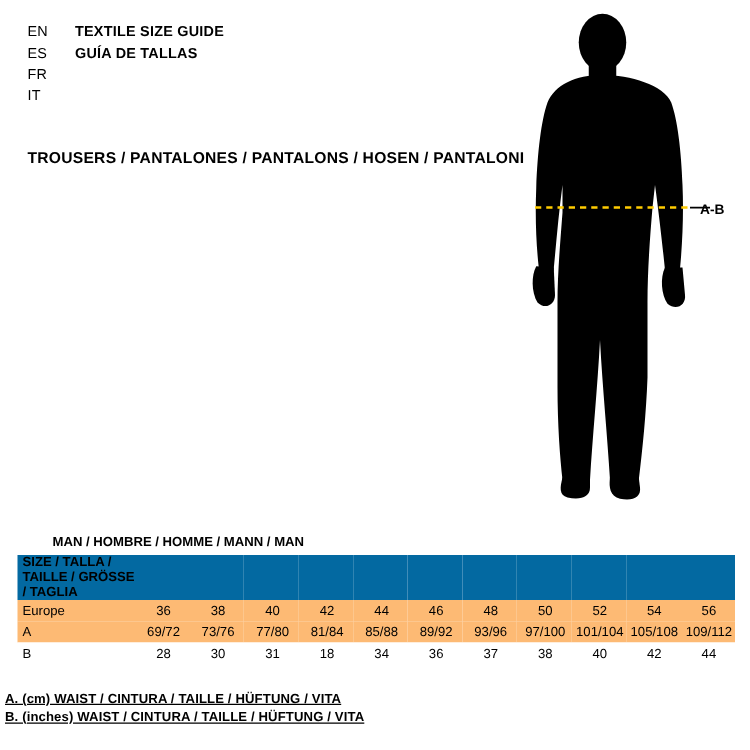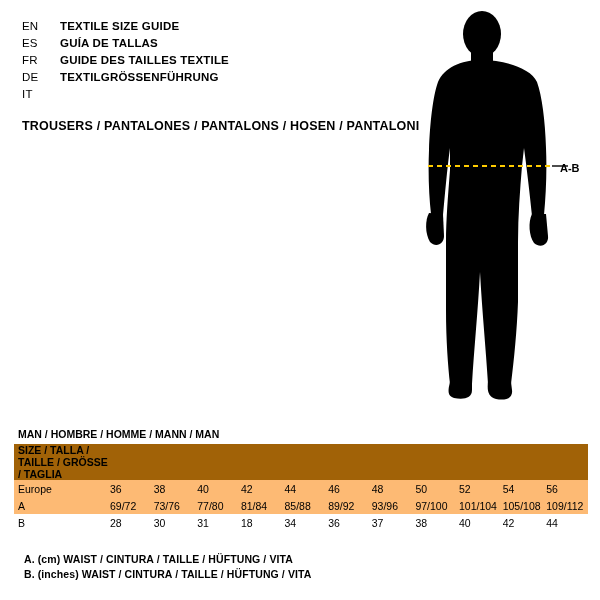--- a/index.html
+++ b/index.html
@@ -84,41 +84,42 @@
     width: 574px;
     table-layout: fixed;
   }
   table.size-table td {
     font-size: 10.5px;
     padding: 0;
     height: 17px;
     vertical-align: middle;
   }
   .row-head td {
-    background: #a16207;
+    background: #0369a1;
     font-weight: bold;
     font-size: 10px;
     height: 18px;
   }
   .row-grey td { background: #fdba74; }
   .row-white td { background: #ffffff; }
   .c-label {
     width: 90px;
     padding-left: 4px !important;
     font-weight: normal;
   }
   .row-head .c-label { font-weight: bold; }
-  .cell { text-align: left; padding-left: 2px !important; }
+  .cell { text-align: center; padding-left: 2px !important; }
 
   
   .footnotes {
     position: absolute;
-    left: 24px;
+    left: 4px;
     top: 552px;
     width: 560px;
+    text-decoration: underline;
   }
   .footnote {
     font-size: 10.5px;
     font-weight: bold;
     line-height: 15px;
     letter-spacing: 0.1px;
   }
 </style>
 </head>
 <body>
@@ -129,25 +130,20 @@
     <div class="lang-row">
       <div class="lang-code">EN</div>
       <div class="lang-text">TEXTILE SIZE GUIDE</div>
     </div>
     <div class="lang-row">
       <div class="lang-code">ES</div>
       <div class="lang-text">GUÍA DE TALLAS</div>
     </div>
     <div class="lang-row">
       <div class="lang-code">FR</div>
-      <div class="lang-text">GUIDE DES TAILLES TEXTILE</div>
-    </div>
-    <div class="lang-row">
-      <div class="lang-code">DE</div>
-      <div class="lang-text">TEXTILGRÖSSENFÜHRUNG</div>
     </div>
     <div class="lang-row">
       <div class="lang-code">IT</div>
     </div>
   </div>
 
   <div class="section-title">TROUSERS / PANTALONES / PANTALONS / HOSEN / PANTALONI</div>
 
   <div class="figure">
     <svg width="200" height="400" viewBox="0 0 200 400" xmlns="http://www.w3.org/2000/svg">
@@ -187,21 +183,21 @@
       <path d="M50 372 C 48 380, 47 386, 54 388 C 64 390, 72 388, 72 380 L 72 372 Z" fill="#000000"></path>
       <path d="M88 372 C 87 380, 88 387, 96 389 C 106 391, 113 388, 112 380 L 111 372 Z" fill="#000000"></path>
 
       <line x1="28" y1="156" x2="152" y2="156" stroke="#ffcc00" stroke-width="2" stroke-dasharray="5,4"></line>
       <line x1="152" y1="156" x2="168" y2="156" stroke="#000000" stroke-width="1.4"></line>
     </svg>
     <div class="ab-label">A-B</div>
   </div>
 
   <div class="table-wrap">
-    <div style="font-size:10.5px;font-weight:bold;padding-left:4px;padding-bottom:4px;">MAN / HOMBRE / HOMME / MANN / MAN</div>
+    <div style="font-size:10.5px;font-weight:bold;padding-left:4px;padding-bottom:4px;margin-left:24px;">MAN / HOMBRE / HOMME / MANN / MAN</div>
     <table class="size-table">
       <tbody>
         <tr class="row-head">
           <td class="c-label">SIZE / TALLA / TAILLE / GRÖSSE / TAGLIA</td>
           <td class="cell"></td>
           <td class="cell"></td>
           <td class="cell"></td>
           <td class="cell"></td>
           <td class="cell"></td>
           <td class="cell"></td>

